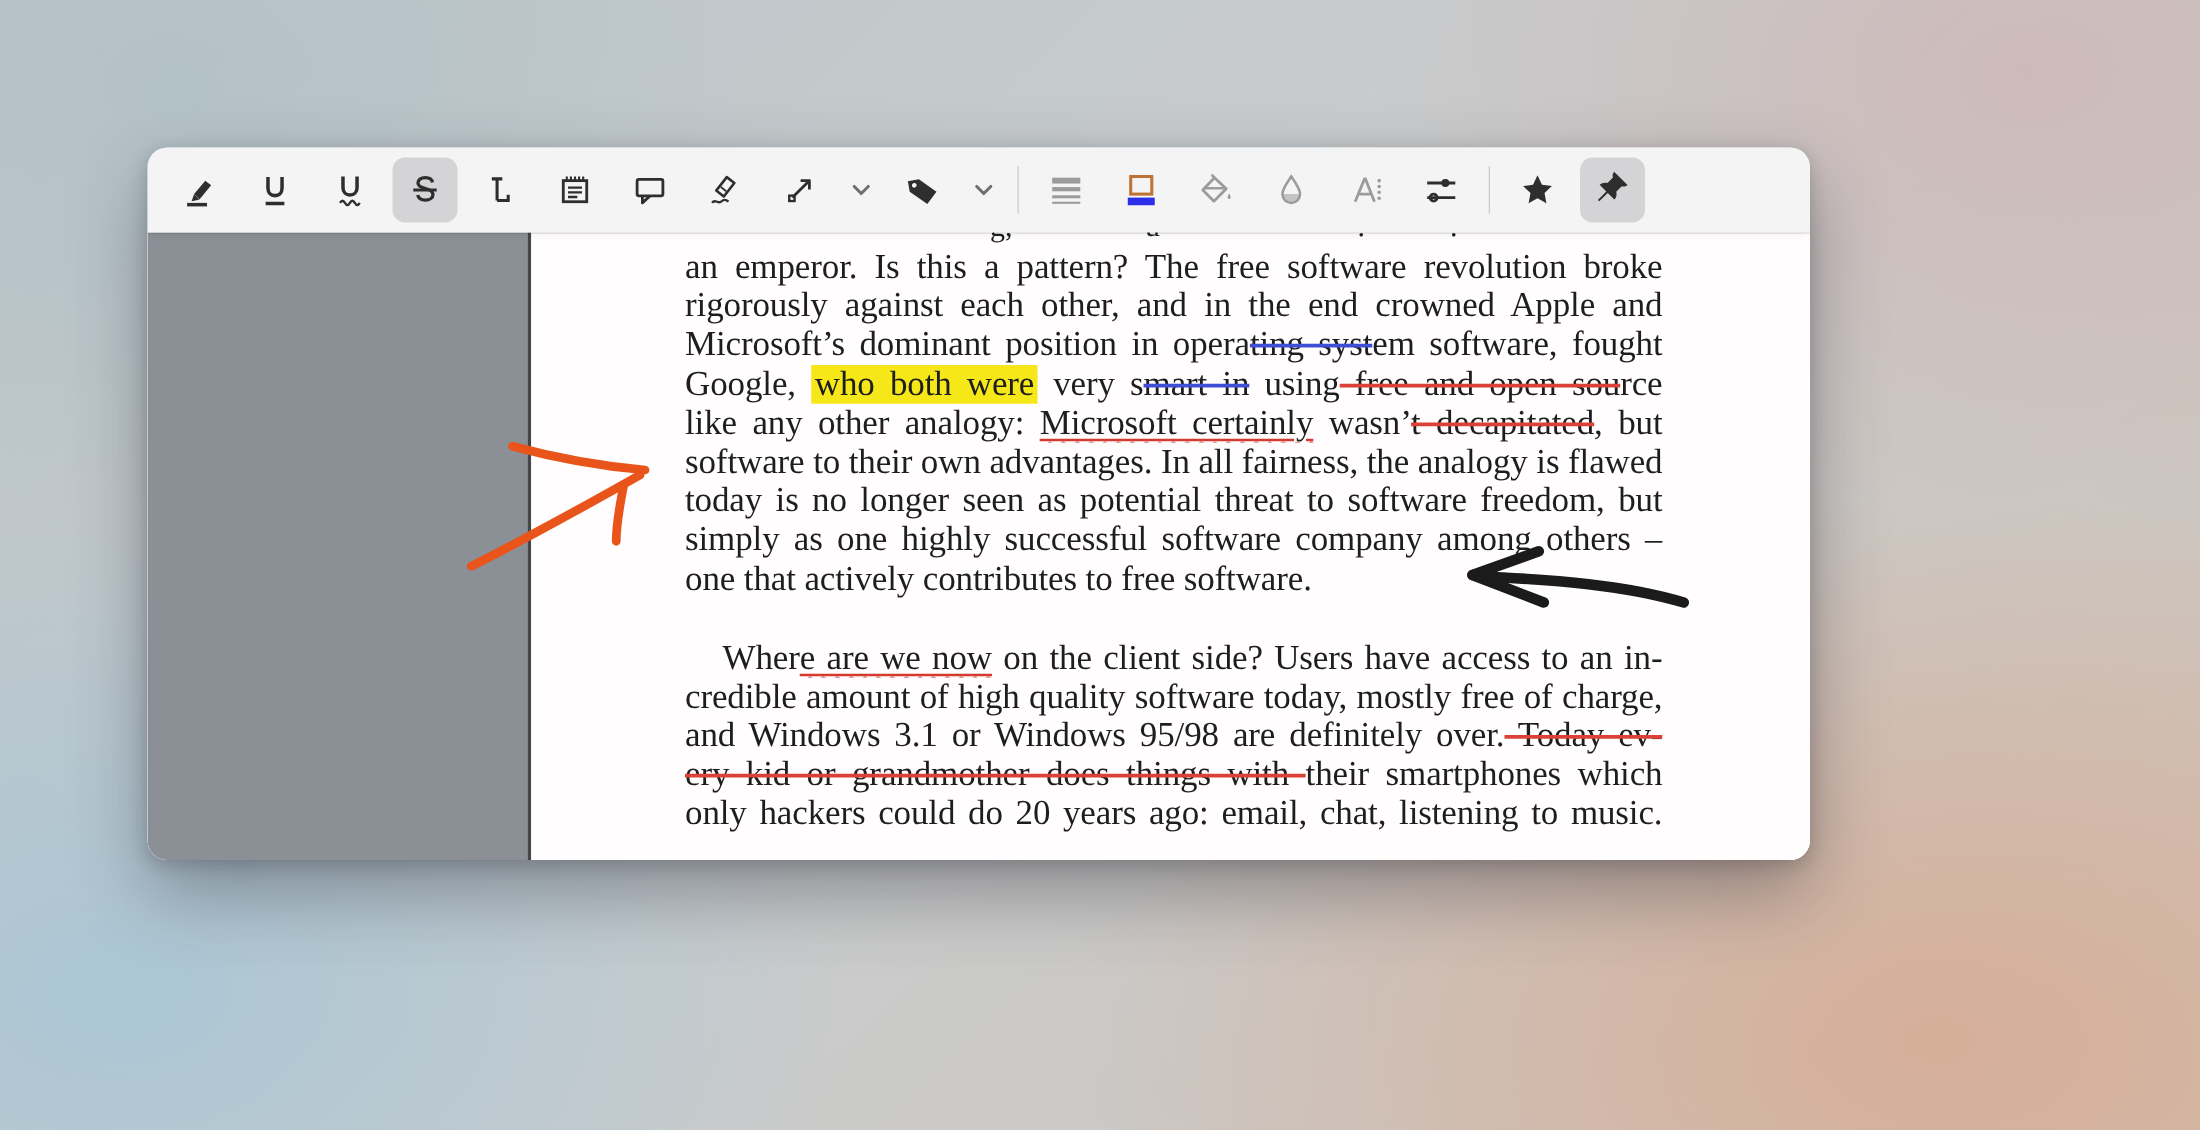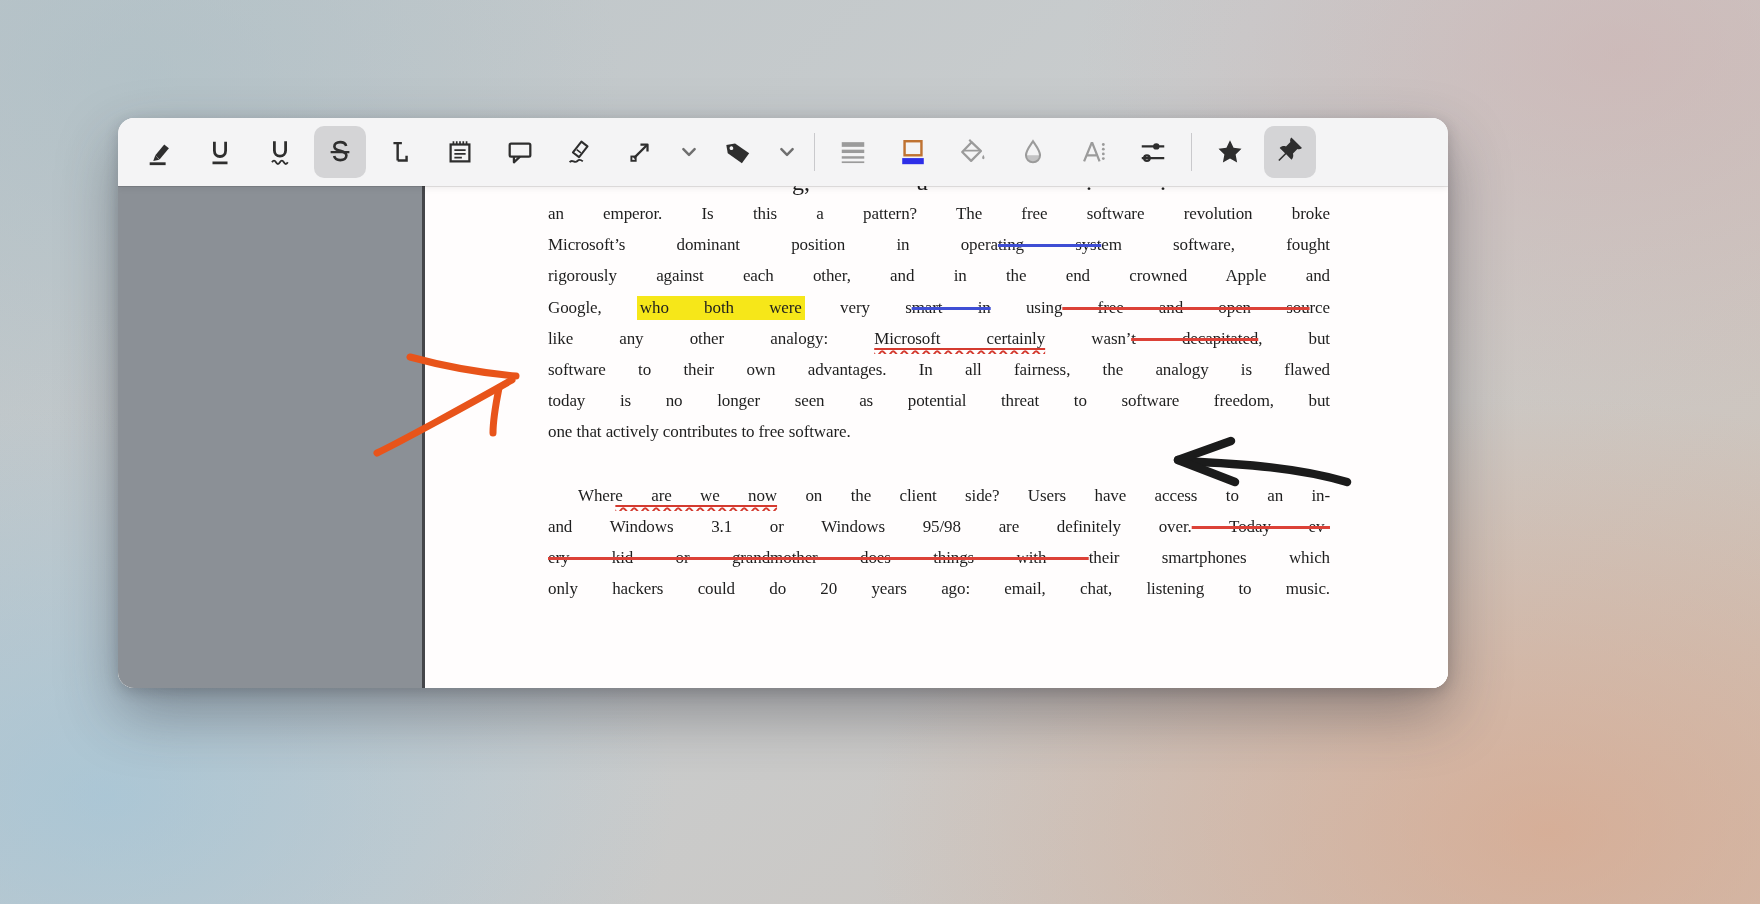--- a/index.html
+++ b/index.html
@@ -38,21 +38,21 @@
   .tb svg{display:block;}
   .sep{width:1px;height:38px;background:#c9c9cc;flex:0 0 auto;margin:0 4px;}
   
   .docarea{position:relative;height:502px;background:#fff;}
   .gutter{position:absolute;left:0;top:0;bottom:0;width:304px;background:var(--margin-gray);}
   .pageedge{position:absolute;left:304px;top:0;bottom:0;width:3px;background:#45464a;}
   .page{position:absolute;left:307px;top:0;right:0;bottom:0;background:#fffdfd;}
   .textcol{
     position:absolute;left:430px;top:12px;width:782px;
     font-family:"Liberation Serif","DejaVu Serif",serif;
-    font-size:17px;color:#1e1e1e;letter-spacing:-0.1px;
+    font-size:28px;color:#1e1e1e;letter-spacing:-0.1px;
   }
   .line{height:31.2px;line-height:31.2px;overflow:hidden;text-align:justify;text-align-last:justify;white-space:nowrap;}
   .line.noj{text-align:right;text-align-last:left;}
   .hl{background:var(--highlight);padding:2px 3px 3px 3px;}
   .sk-b{text-decoration:line-through;text-decoration-color:var(--strike-blue);text-decoration-thickness:3px;}
   .sk-r{text-decoration:line-through;text-decoration-color:var(--strike-red);text-decoration-thickness:3px;}
   .sq-line{text-decoration:underline;text-decoration-color:var(--squiggle-red);text-decoration-thickness:2px;text-underline-offset:4px;}
   .sq-wave{text-decoration:underline wavy;text-decoration-color:var(--squiggle-red);text-decoration-thickness:1.5px;text-underline-offset:6px;}
   .frag{
     position:absolute;top:-17px;font-family:"Liberation Serif","DejaVu Serif",serif;
@@ -232,30 +232,32 @@
       <div id="fragments">
           <span class="frag" style="left: 674px;">g,</span>
           <span class="frag" style="left: 798px;">u</span>
           <span class="frag" style="left: 968px;">.</span>
           <span class="frag" style="left: 1042px;">.</span>
         </div>
 
       <div class="textcol" id="textcol">
           <div>
             <div class="line"><span>an emperor. Is this a pattern? The free software revolution broke</span></div>
+            <div class="line"><span>rigorously against each other, and in the end crowned Apple and</span></div>
             <div class="line"><span>Microsoft’s dominant position in opera</span><span class="sk-b">ting syst</span><span>em software, fought</span></div>
-            <div class="line"><span>rigorously against each other, and in the end crowned Apple and</span></div>
             <div class="line"><span>Google, </span><span class="hl">who both were</span><span> very s</span><span class="sk-b">mart in</span><span> using</span><span class="sk-r"> free and open sou</span><span>rce</span></div>
             <div class="line"><span>like any other analogy: </span><span class="sq-line"><span class="sq-wave">Microsoft certainly</span></span><span> wasn’</span><span class="sk-r">t decapitated</span><span>, but</span></div>
             <div class="line"><span>software to their own advantages. In all fairness, the analogy is flawed</span></div>
             <div class="line"><span>today is no longer seen as potential threat to software freedom, but</span></div>
+            <div class="line"><span>simply as one highly successful software company among others –</span></div>
             <div class="line noj"><span>one that actively contributes to free software.</span></div>
           </div>
           <div style="margin-top: 32px;">
             <div class="line" style="text-indent: 30px; margin-top: 24px;"><span>Wher</span><span class="sq-line"><span class="sq-wave">e are we now</span></span><span> on the client side? Users have access to an in-</span></div>
+            <div class="line"><span>credible amount of high quality software today, mostly free of charge,</span></div>
             <div class="line"><span>and Windows 3.1 or Windows 95/98 are definitely over.</span><span class="sk-r"> Today ev-</span></div>
             <div class="line"><span class="sk-r">ery kid or grandmother does things with </span><span>their smartphones which</span></div>
             <div class="line"><span>only hackers could do 20 years ago: email, chat, listening to music.</span></div>
           </div>
         </div>
 
       <svg class="overlay" width="1330" height="502" viewBox="0 0 1330 502">
         <g stroke="var(--ink-orange)" stroke-width="7" fill="none" stroke-linecap="round" stroke-linejoin="round">
           <path d="M259 267 C 278 258, 350 219, 394 194"></path>
           <path d="M292 171 C 325 180, 364 187, 398 190"></path>

